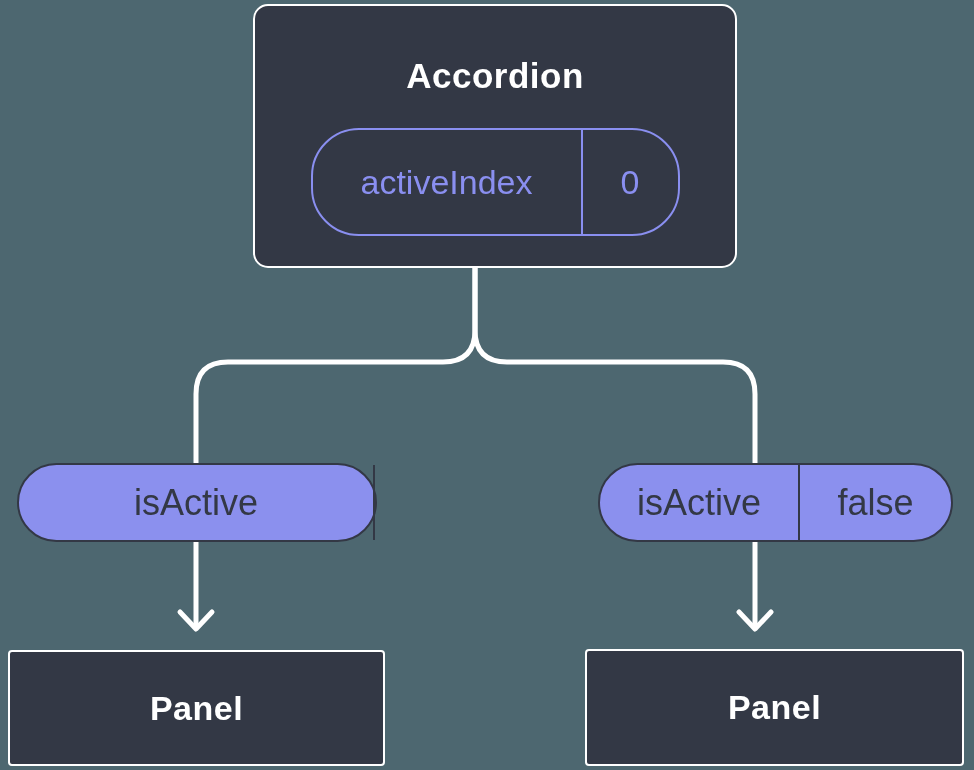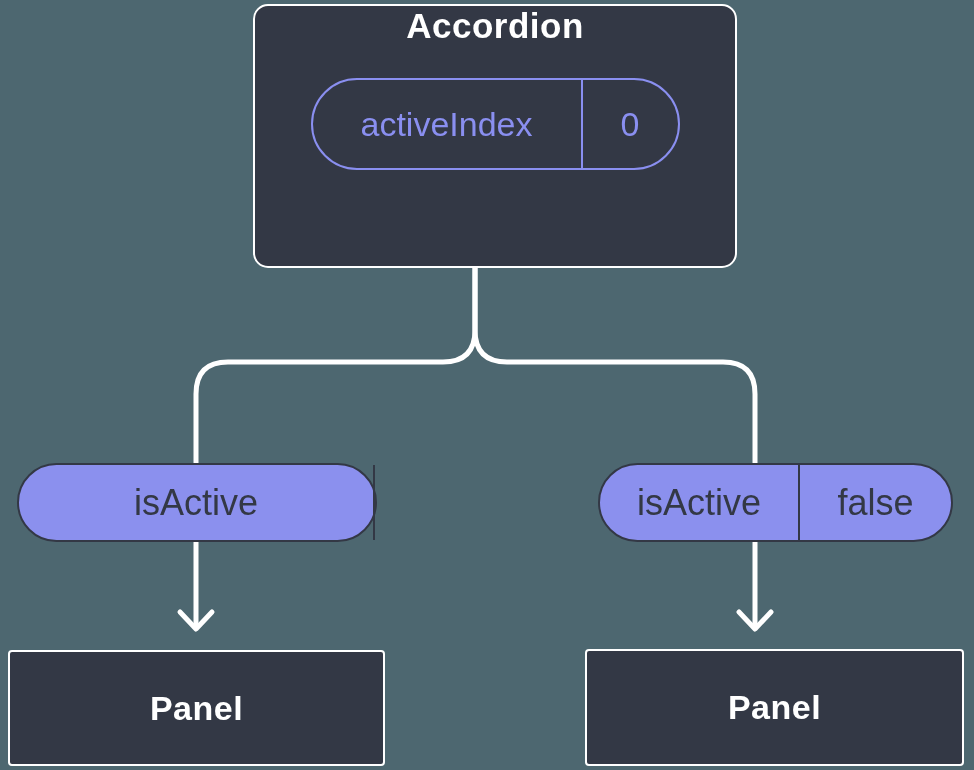--- a/index.html
+++ b/index.html
@@ -35,37 +35,38 @@
   .node{
     position:absolute;z-index:2;
     background:var(--node-fill);
     border:2.5px solid var(--node-border);
     color:var(--light-text);
   }
   .root-node{
     left:253px;top:4px;width:484px;height:264px;
     border-radius:15px;
     display:flex;flex-direction:column;align-items:center;
+    padding-top:50px;
   }
   .root-title{
     font-size:35px;font-weight:600;letter-spacing:.5px;
     color:var(--light-text);
   }
   .panel-node{
     border-radius:4px;
     display:flex;align-items:center;justify-content:center;
     font-size:34px;font-weight:600;letter-spacing:.5px;
   }
   .panel-left{left:8px;top:650px;width:377px;height:116px;}
   .panel-right{left:585px;top:649px;width:379px;height:117px;}
 
   
   .state-pill{
     margin-top:32px;
-    width:369px;height:92px;
+    width:369px;height:108px;
     border:2px solid var(--accent-purple);
     border-radius:48px;
     display:flex;align-items:stretch;
     color:var(--accent-purple);
     font-size:34px;
     justify-content:center;
   }
   .state-pill .seg-name{
     flex:1;display:flex;align-items:center;justify-content:center;
     border-right:2px solid var(--accent-purple);

